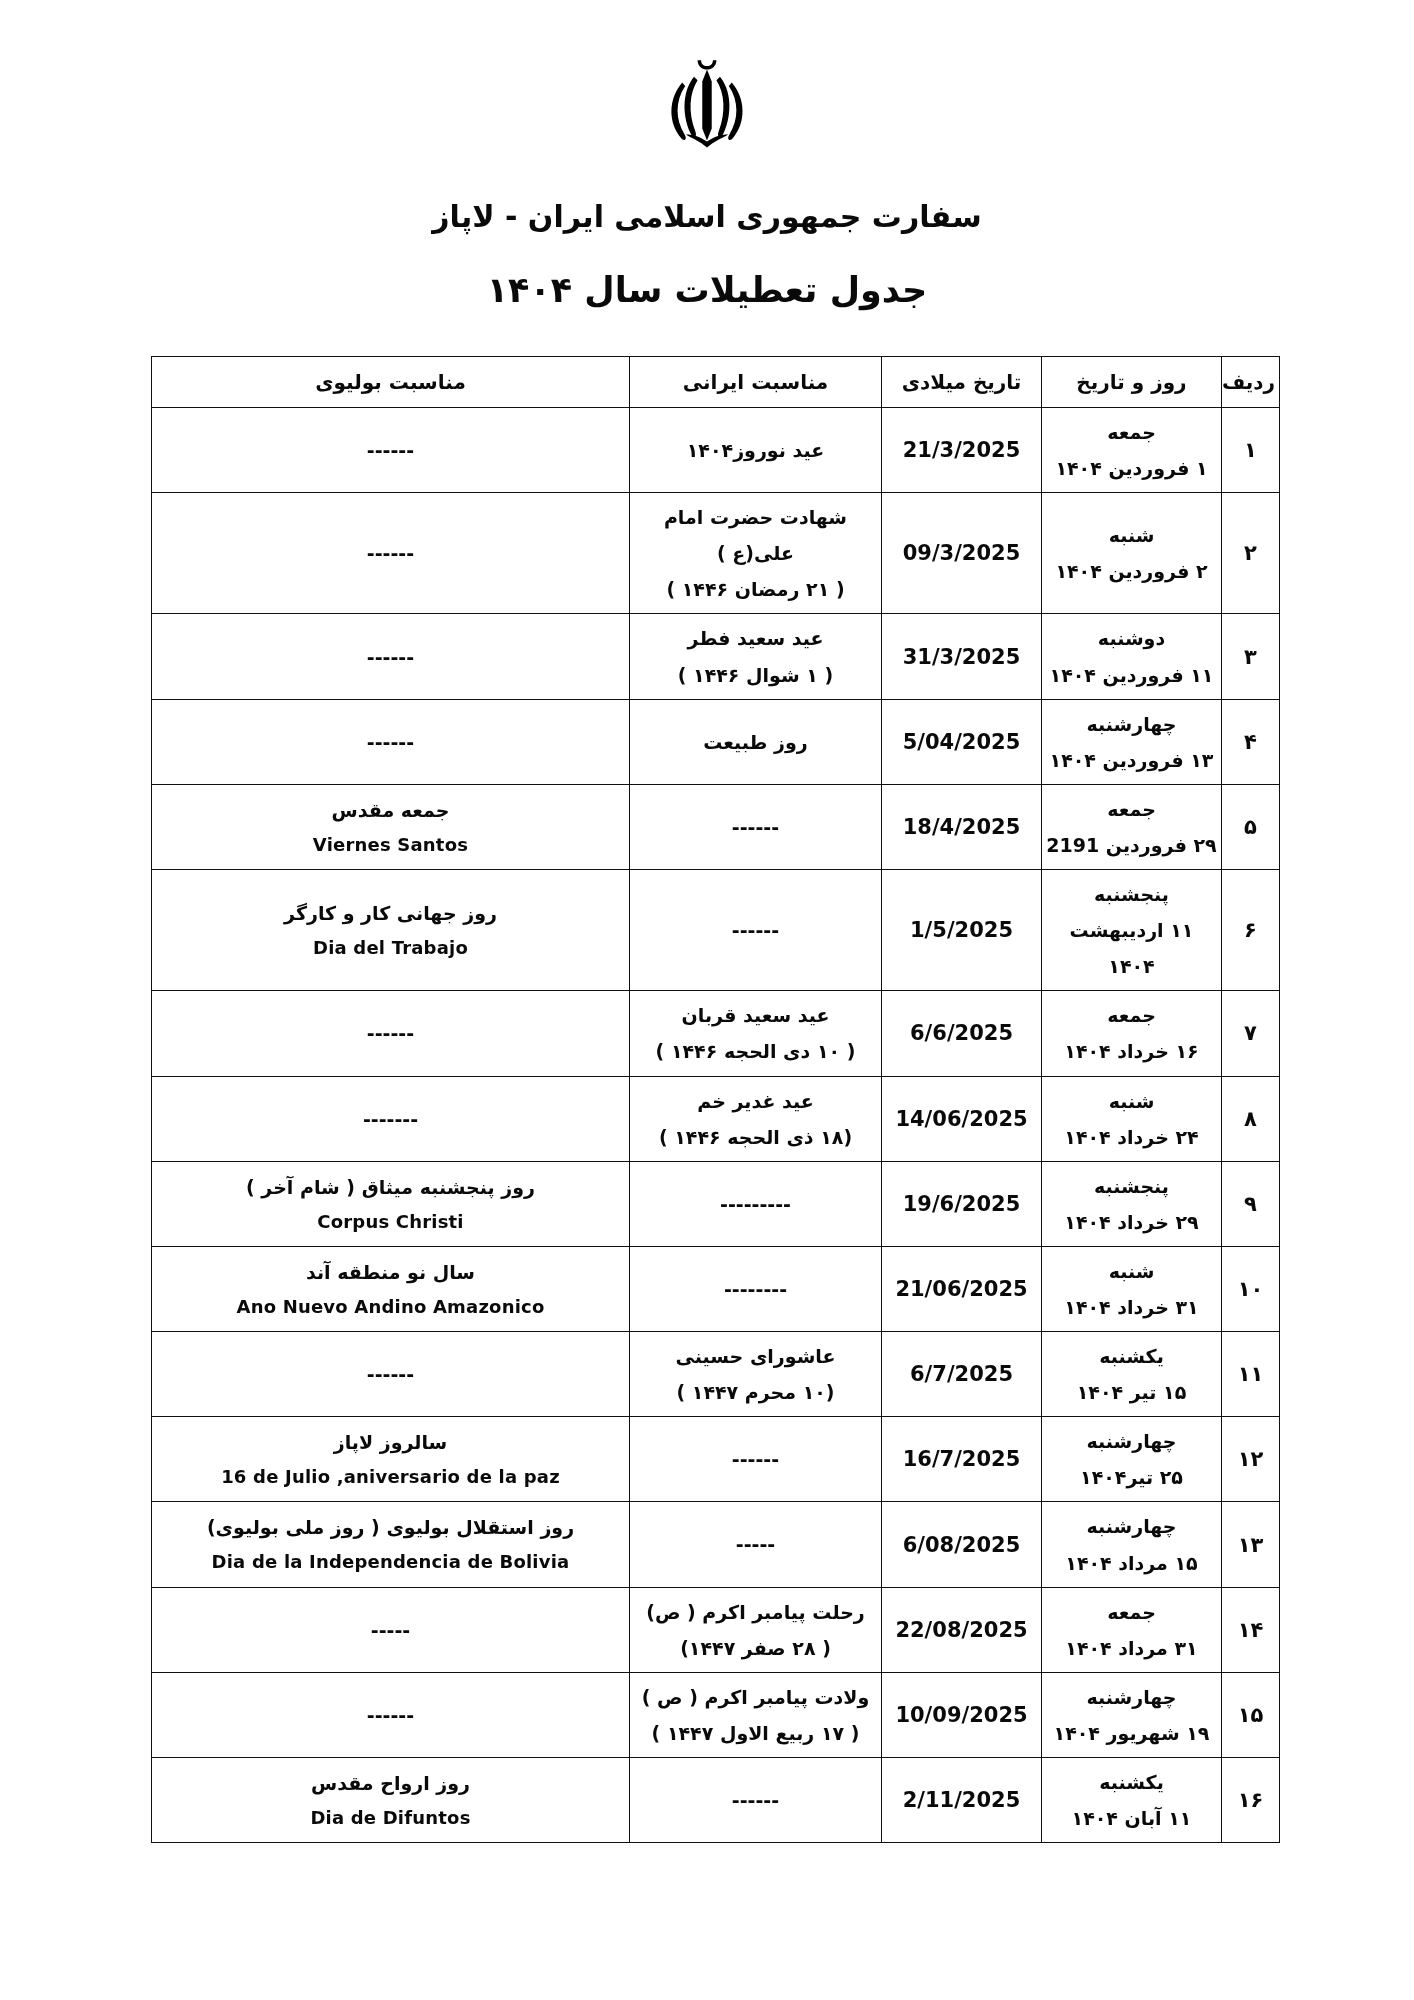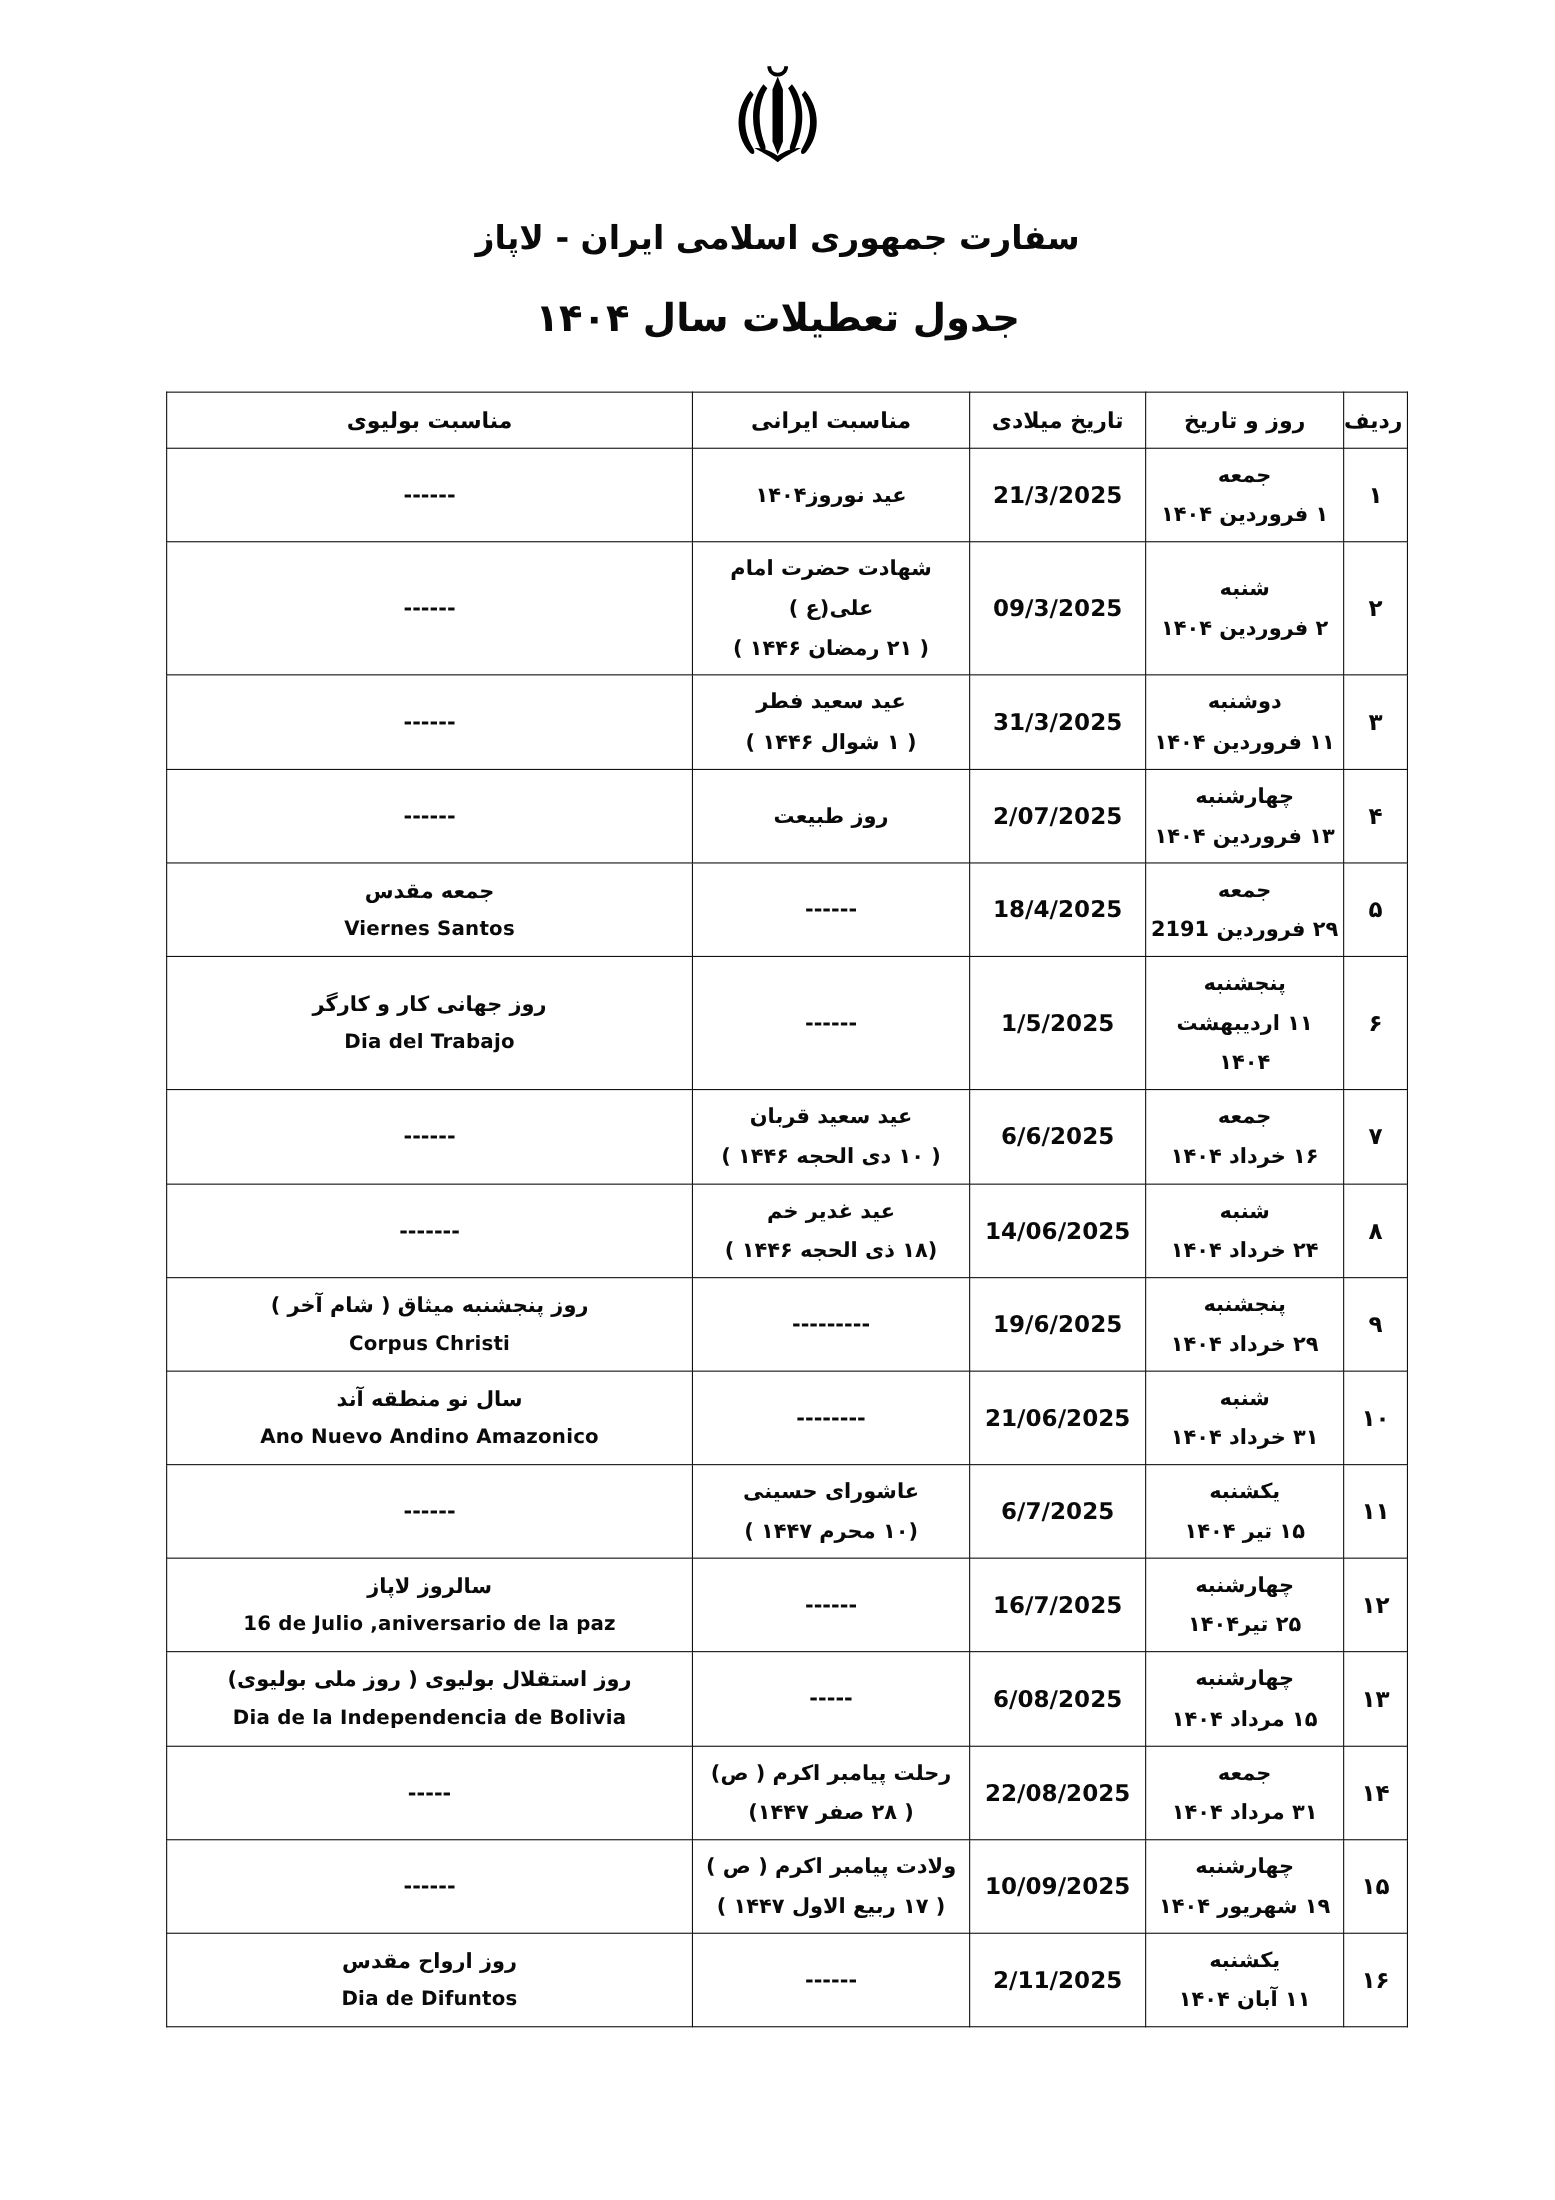--- a/index.html
+++ b/index.html
@@ -225,21 +225,21 @@
             <td class="bolivi">
               <span class="line2">------</span>
             </td>
           </tr>
           <tr>
             <td class="radif">۴</td>
             <td class="rooz">
               <span class="line2">چهارشنبه</span>
               <span class="line2">۱۳ فروردین ۱۴۰۴</span>
             </td>
-            <td class="miladi">2/07/2025</td>
+            <td class="miladi">5/04/2025</td>
             <td class="irani">
               <span class="line2">روز طبیعت</span>
             </td>
             <td class="bolivi">
               <span class="line2">------</span>
             </td>
           </tr>
           <tr>
             <td class="radif">۵</td>
             <td class="rooz">

